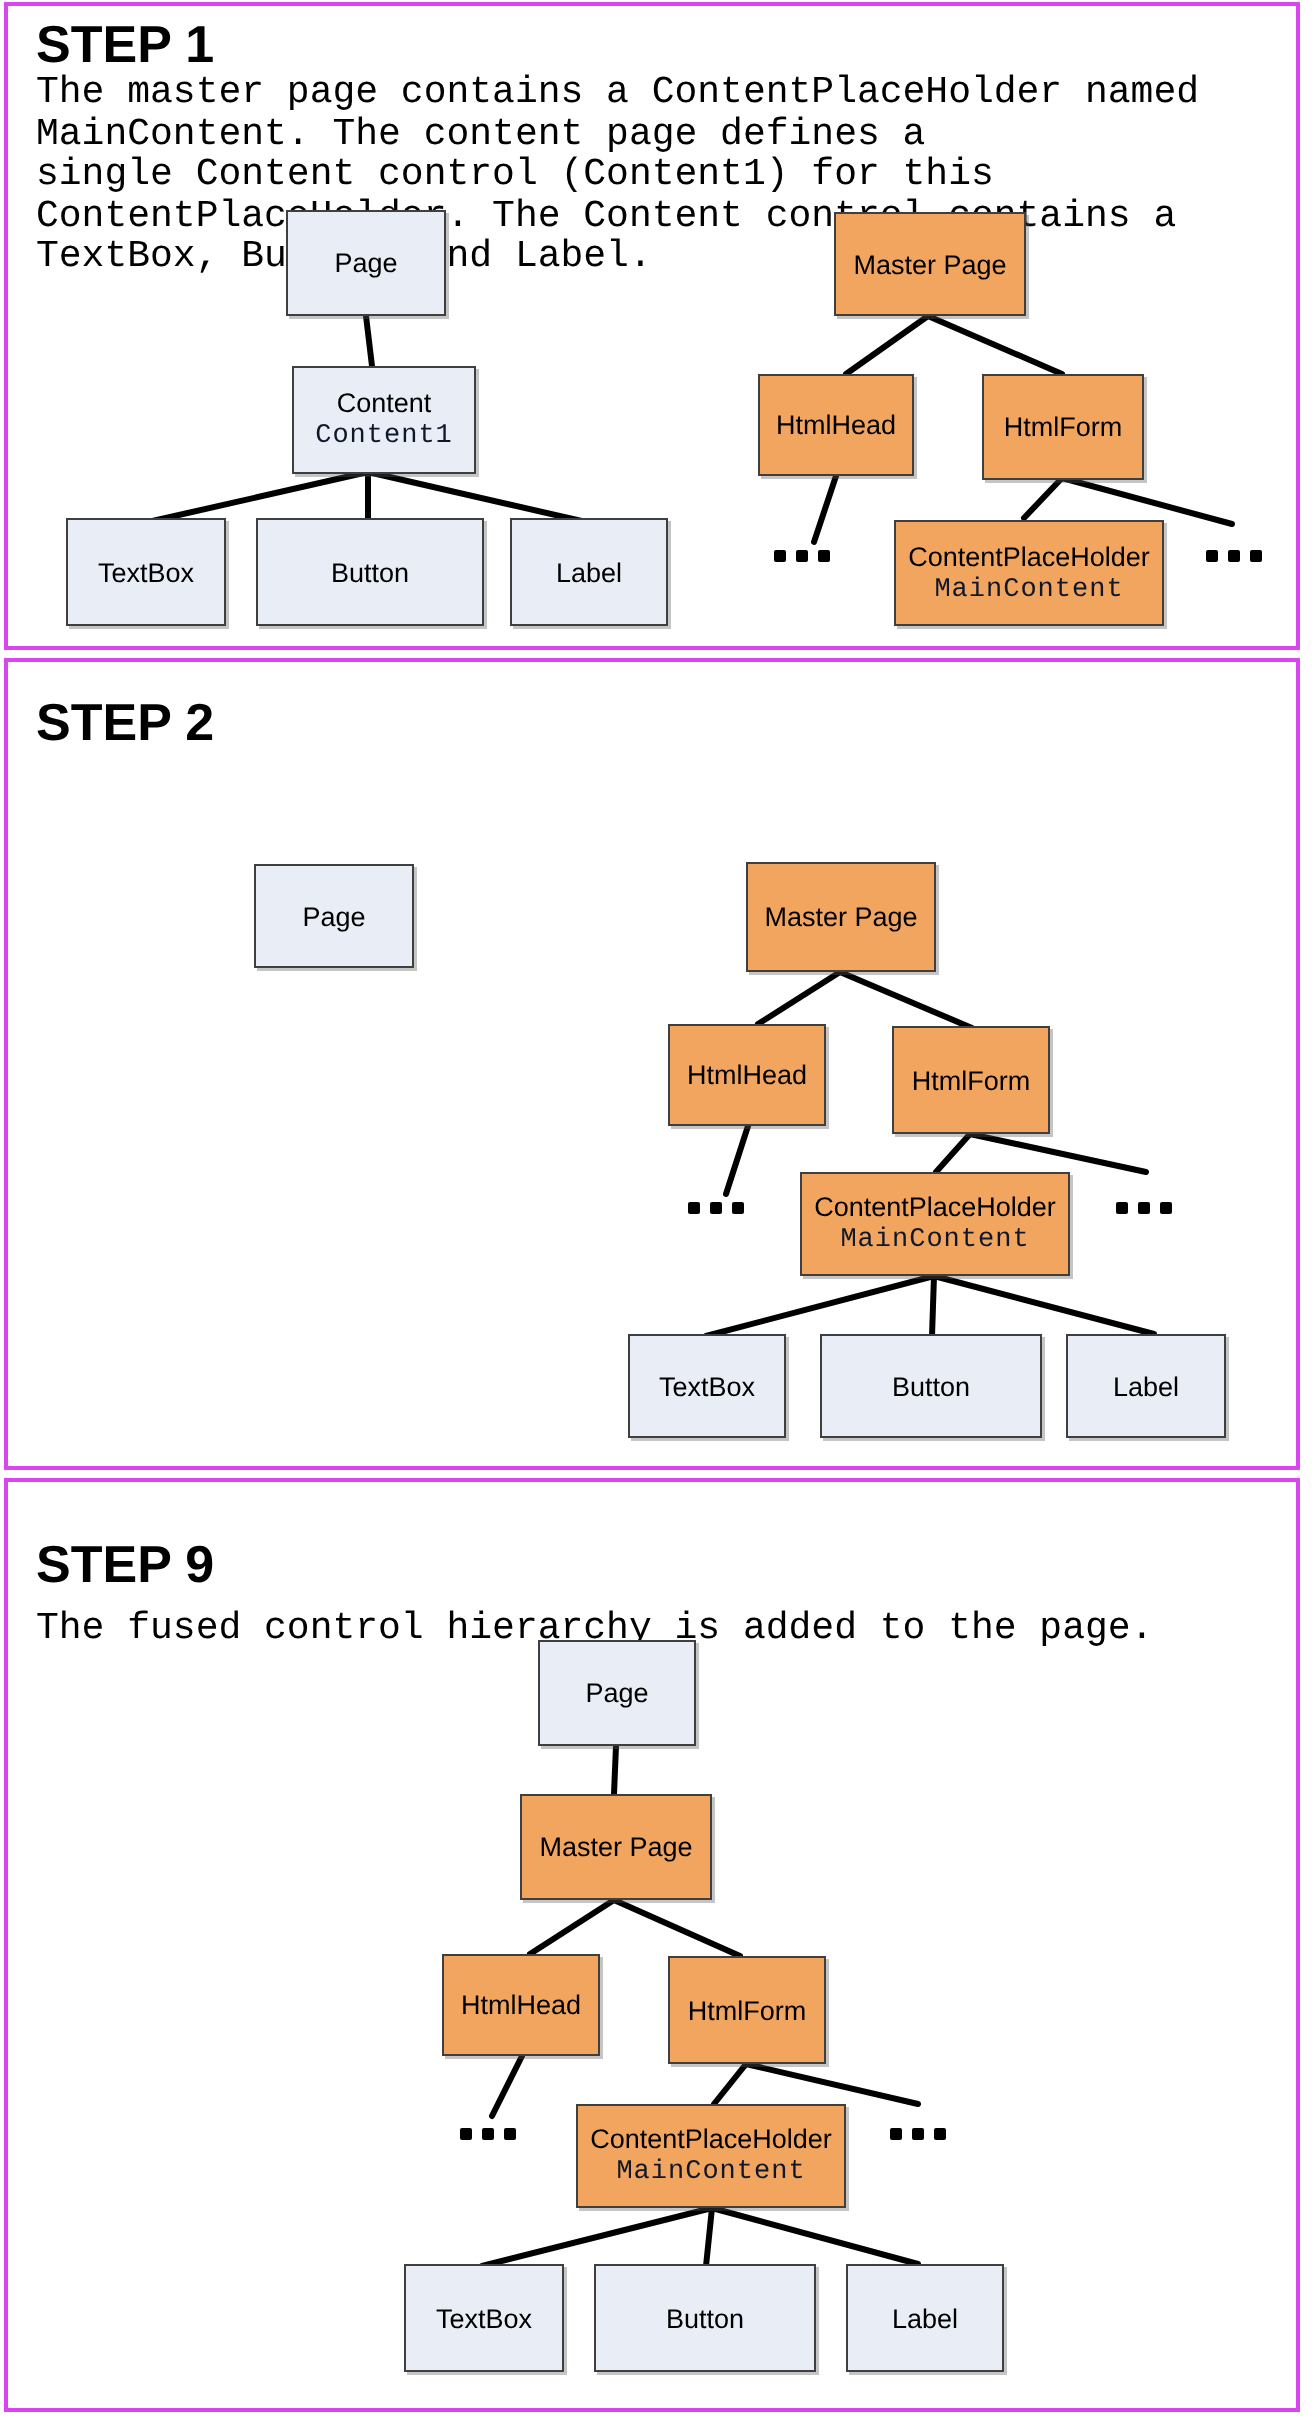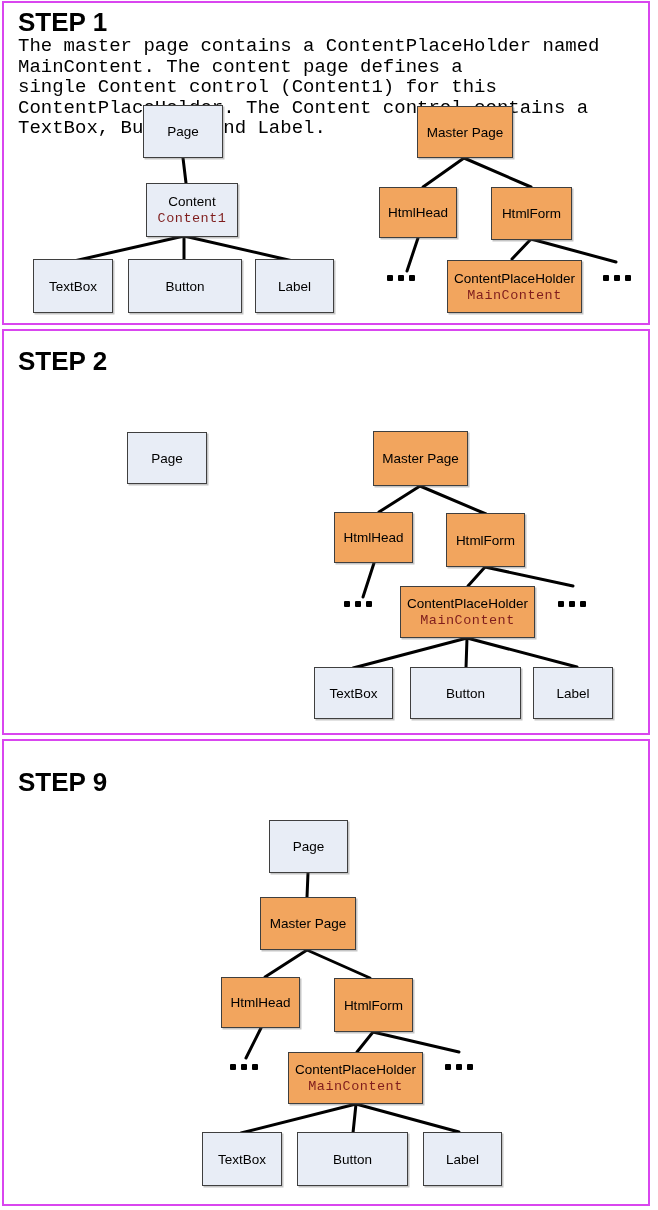--- a/index.html
+++ b/index.html
@@ -18,21 +18,21 @@
   #panel-2 .step-desc{top:52px;}
   #panel-3 .step-desc{top:63px;}
   .wires{position:absolute;left:0;top:0;pointer-events:none;}
   .wires line{stroke:#000;stroke-width:3;stroke-linecap:round;}
   .n{position:absolute;box-sizing:border-box;display:flex;flex-direction:column;
      align-items:center;justify-content:center;border:1.5px solid #3f3f3f;
      box-shadow:1.5px 1.5px 0 rgba(90,90,90,0.35);font-size:13.5px;text-align:center;}
   .blue{background:#E8EDF6;}
   .org{background:#F2A55E;}
   .sub{font-family:"Liberation Mono","DejaVu Sans Mono",monospace;font-size:13.5px;
-       color:#7f1d1d;margin-top:2px;letter-spacing:0.5px;}
+       color:#0f172a;margin-top:2px;letter-spacing:0.5px;}
   .dots{position:absolute;display:flex;gap:5px;}
   .dots i{display:block;width:6px;height:5.5px;background:#000;border-radius:1px;}
 </style>
 </head>
 <body>
 
 <section class="panel" id="panel-1">
   <h1 class="step-title">STEP 1</h1>
   <p class="step-desc">The master page contains a ContentPlaceHolder named MainContent. The content page defines a
 single Content control (Content1) for this ContentPlaceHolder. The Content control contains a
@@ -137,20 +137,21 @@
     </span>
   <span class="dots" style="left:554px;top:270px">
       <i></i>
       <i></i>
       <i></i>
     </span>
 </section>
 
 <section class="panel" id="panel-3">
   <h1 class="step-title">STEP 9</h1>
+  <p class="step-desc">The fused control hierarchy is added to the page.</p>
 
   <svg class="wires" width="644" height="463">
     <line x1="304" y1="132" x2="303" y2="156"></line>
     <line x1="303" y1="209" x2="261" y2="236"></line>
     <line x1="303" y1="209" x2="366" y2="237"></line>
     <line x1="257" y1="287" x2="242" y2="317"></line>
     <line x1="369" y1="291" x2="353" y2="311"></line>
     <line x1="369" y1="291" x2="455" y2="311"></line>
     <line x1="352" y1="363" x2="237" y2="392"></line>
     <line x1="352" y1="363" x2="349" y2="392"></line>

